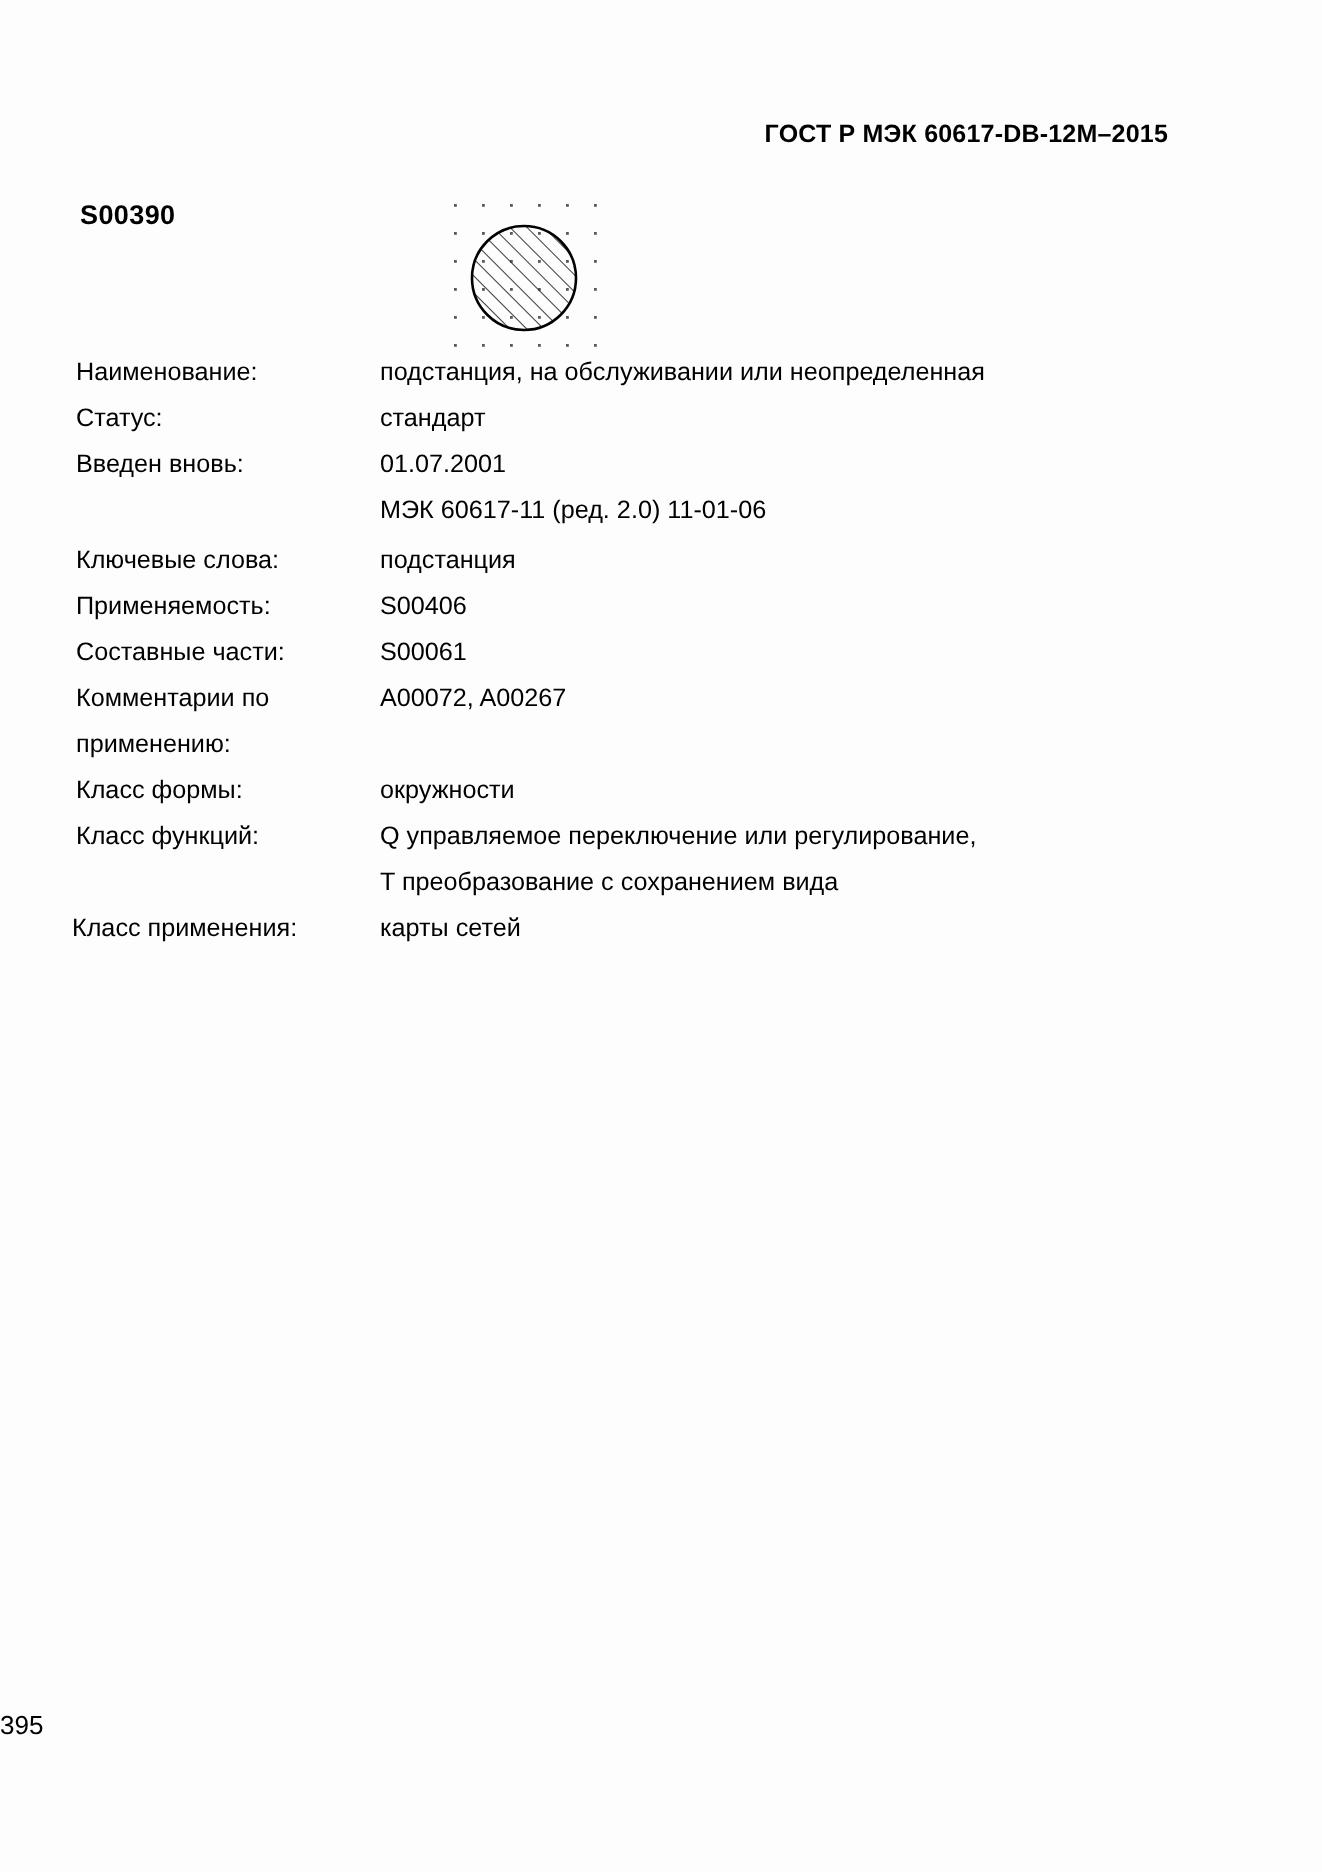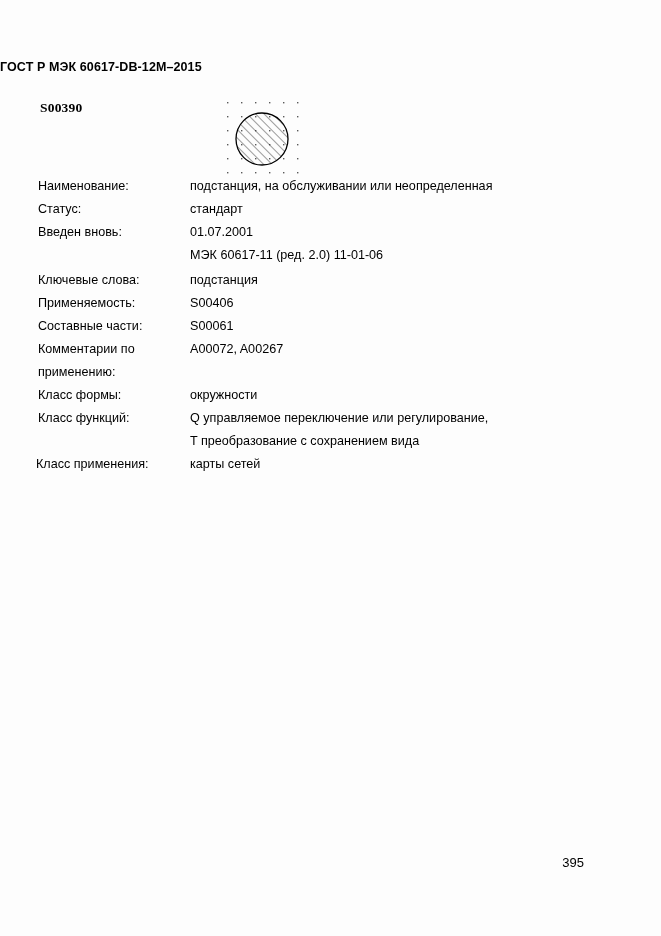--- a/index.html
+++ b/index.html
@@ -20,35 +20,35 @@
     position: absolute;
     inset: 0;
   }
 
   
   .doc-header {
     position: absolute;
     top: 60px;
     left: 0;
     width: 584px;
+    text-align: right;
     font-size: 12.5px;
     font-weight: bold;
     letter-spacing: 0.1px;
     white-space: nowrap;
   }
 
   
   .symbol-id {
     position: absolute;
     left: 40px;
     top: 100px;
     font-size: 13.5px;
     font-weight: bold;
     letter-spacing: 0.2px;
-    font-family: Liberation Serif, serif;
   }
 
   
   .symbol-figure {
     position: absolute;
     left: 221px;
     top: 97px;
     width: 84px;
     height: 84px;
   }
@@ -91,21 +91,21 @@
   .attr-row.cont .attr-label {
     left: 38px;
   }
 
   
   .page-number {
     position: absolute;
     left: 0;
     top: 855px;
     width: 584px;
-    text-align: right;
+    text-align: left;
     font-size: 13px;
   }
 </style>
 </head>
 <body>
 
 <div class="page">
 
   <div class="doc-header">ГОСТ Р МЭК 60617-DB-12M–2015</div>
 

